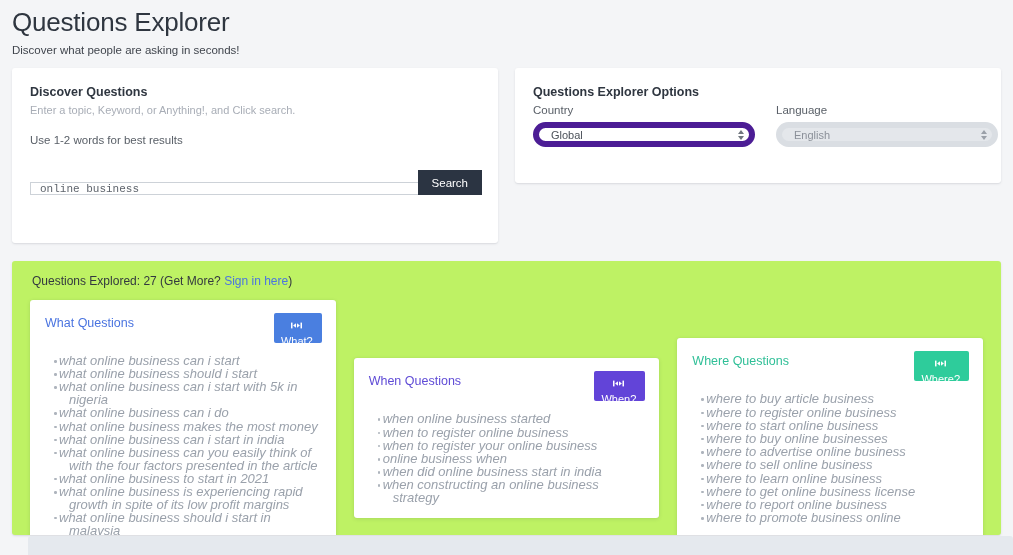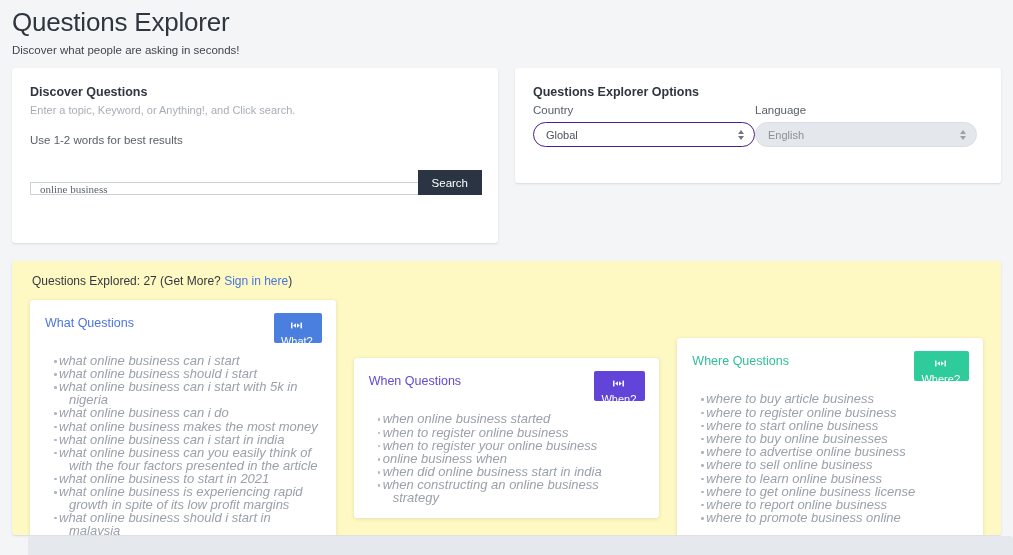--- a/index.html
+++ b/index.html
@@ -66,53 +66,53 @@
     margin: 0 0 24px 0;
   }
 
   
   .search-row { display: flex; align-items: stretch; width: 452px; height: 25px; }
   .search-input {
     flex: 1;
     border: 1px solid #cdd2d8;
     border-right: none;
     background: #fff;
-    font-family: Liberation Serif, serif;
+    font-family: Liberation Mono, monospace;
     font-size: 11px;
     color: #5e646c;
     padding: 0 9px;
     outline: none;
     border-radius: 0;
     margin-top: 12px;
   }
   .search-button {
     background: #2b3442;
     color: #ffffff;
     border: none;
     font-family: "Liberation Sans", sans-serif;
     font-size: 11.5px;
     padding: 0 14px;
     cursor: pointer;
     border-radius: 0;
     white-space: nowrap;
   }
 
   
-  .options-grid { display: flex; }
+  .options-grid { display: flex; gap: 21px; }
   .option-group { width: 222px; }
   .option-label {
     display: block;
     font-size: 11.5px;
     color: #5a6068;
     margin: 0 0 6px 0;
   }
   .select-wrap { position: relative; }
   .fake-select {
     width: 222px; height: 25px;
-    border: 1px solid #4c1d95;
+    border: 6px solid #4c1d95;
     border-radius: 13px;
     background: #ffffff;
     font-size: 11px;
     color: #4c525a;
     padding: 0 24px 0 12px;
     display: flex;
     align-items: center;
     cursor: pointer;
     user-select: none;
   }
@@ -140,21 +140,21 @@
   .sel-arrows i.down { border-top: 4px solid #70767e; }
   .fake-select.disabled + .sel-arrows i.up   { border-bottom-color: #9aa0a8; }
   .fake-select.disabled + .sel-arrows i.down { border-top-color: #9aa0a8; }
 
   
   .results-panel {
     position: absolute;
     left: 12px; top: 261px;
     width: 989px;
     height: 274px;
-    background: #fef9c3;
+    background: #bef264;
     border-radius: 3px;
     box-shadow: 0 1px 3px rgba(20,30,50,.08), 0 1px 1px rgba(20,30,50,.05);
     padding: 13px 18px 0 18px;
     overflow: hidden;
   }
   .explored-line {
     font-size: 12px;
     color: #33383f;
     margin: 0 0 12px 2px;
   }

